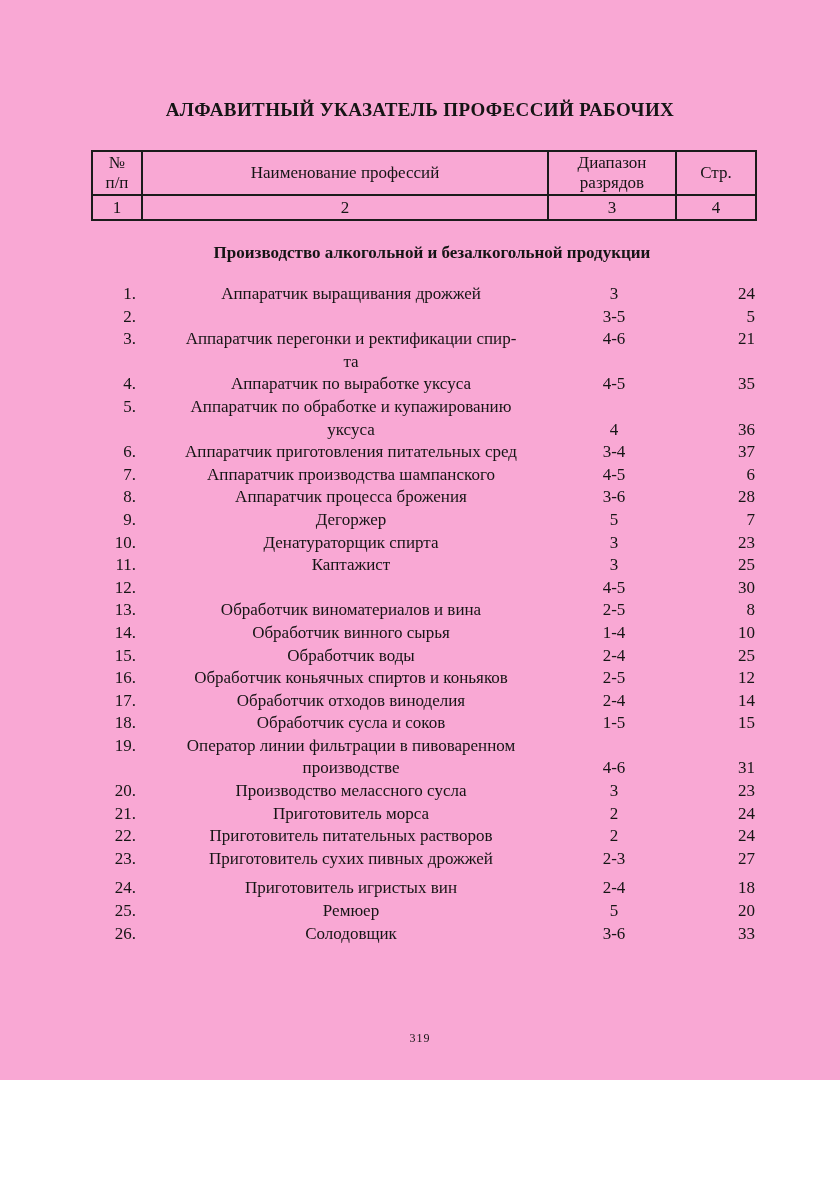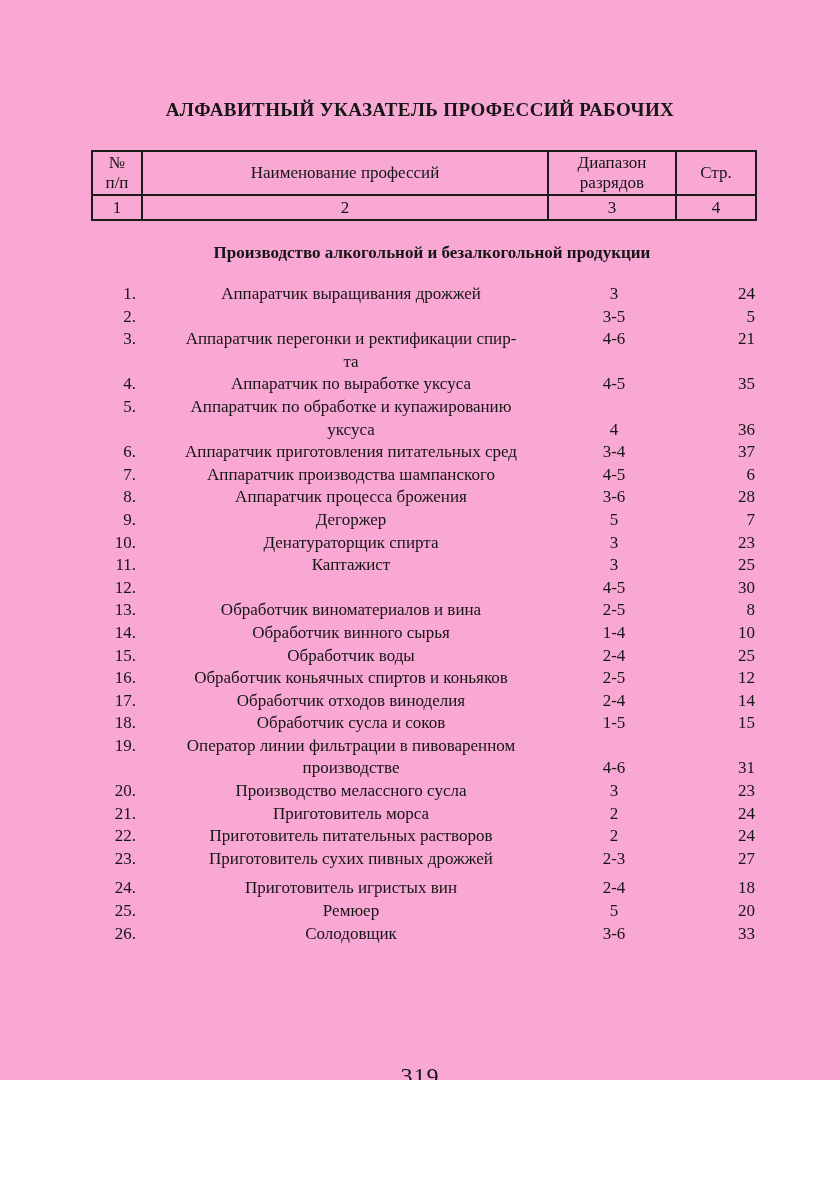--- a/index.html
+++ b/index.html
@@ -77,25 +77,25 @@
   }
   .idx-line.idx-gap {
     margin-top: 7px;
   }
   .c-num  { grid-column: 1; text-align: right; }
   .c-name { grid-column: 3; text-align: center; white-space: nowrap; }
   .c-range{ grid-column: 4; text-align: center; }
   .c-page { grid-column: 5; text-align: right; }
   .page-num {
     position: absolute;
-    top: 1063px;
+    top: 1031px;
     left: 0;
     width: 100%;
     text-align: center;
-    font-size: 24px;
+    font-size: 12px;
     letter-spacing: 1px;
   }
 </style>
 </head>
 <body>
 
 <div class="page">
 
   <h1 class="doc-title">АЛФАВИТНЫЙ УКАЗАТЕЛЬ ПРОФЕССИЙ РАБОЧИХ</h1>
 

